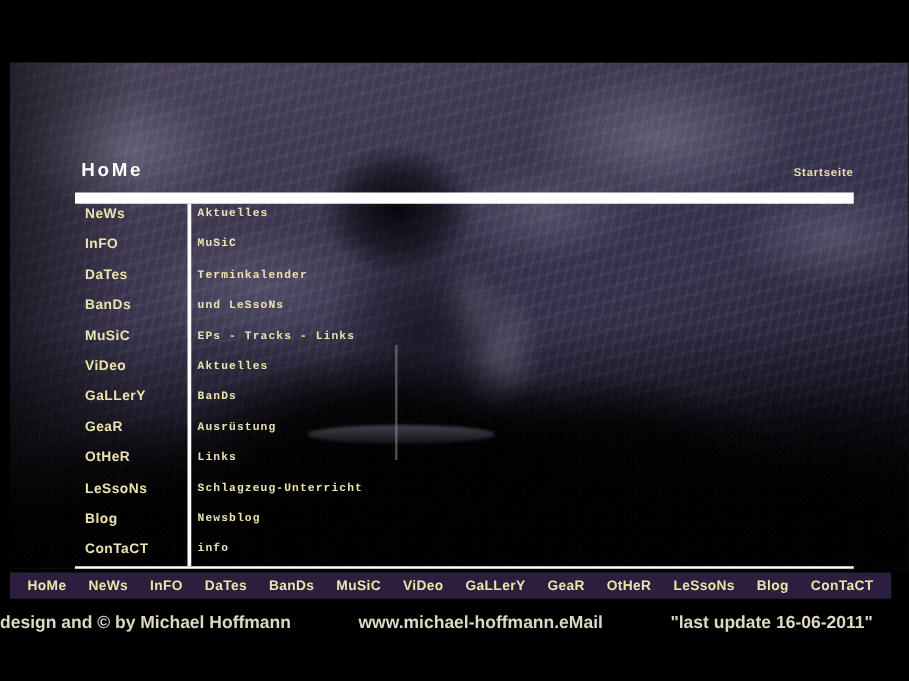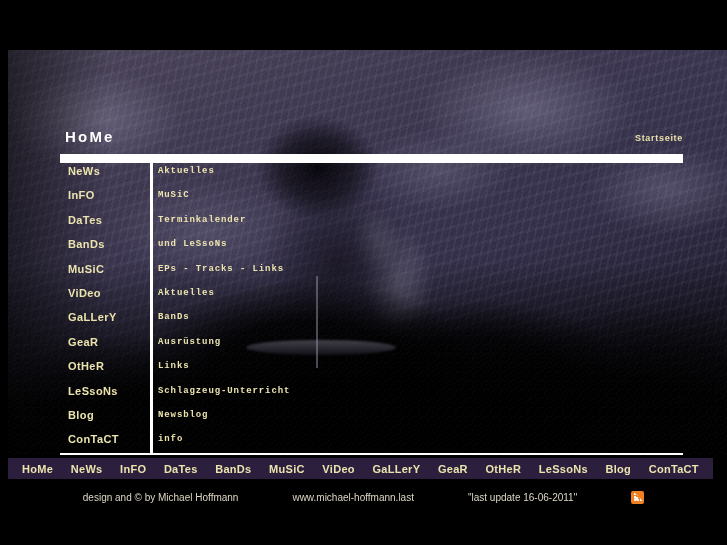--- a/index.html
+++ b/index.html
@@ -105,22 +105,22 @@
     padding:0 14px;
   }
   #navbar .nav-item {
     color:#ece4ae; font-size:11px; font-weight:bold; letter-spacing:.3px;
     cursor:pointer; white-space:nowrap;
   }
 
   
   #footer {
     position:absolute; left:0; top:486px; width:727px; height:22px;
-    display:flex; align-items:center; justify-content:center; gap:54px;
-    color:#ddd7c4; font-size:10px;
+    display:flex; align-items:center; justify-content:space-between; gap:54px;
+    color:#ddd7c4; font-size:14px;font-weight:bold;
   }
   #footer .f-item { white-space:nowrap; }
   .rss {
     width:13px; height:13px; border-radius:2px; background:#f08020;
     position:relative; flex:0 0 auto;
   }
   .rss::before {
     content:""; position:absolute; left:2.5px; bottom:2.5px;
     width:3px; height:3px; border-radius:50%; background:#fff;
   }
@@ -218,18 +218,18 @@
       <span class="nav-item">GaLLerY</span>
       <span class="nav-item">GeaR</span>
       <span class="nav-item">OtHeR</span>
       <span class="nav-item">LeSsoNs</span>
       <span class="nav-item">Blog</span>
       <span class="nav-item">ConTaCT</span>
     </div>
 
   <div id="footer">
     <span class="f-item">design and © by Michael Hoffmann</span>
-    <span class="f-item">www.michael-hoffmann.last</span>
+    <span class="f-item">www.michael-hoffmann.eMail</span>
     <span class="f-item">"last update 16-06-2011"</span>
     <span class="rss"></span>
   </div>
 
 </div>
 
 </body></html>

